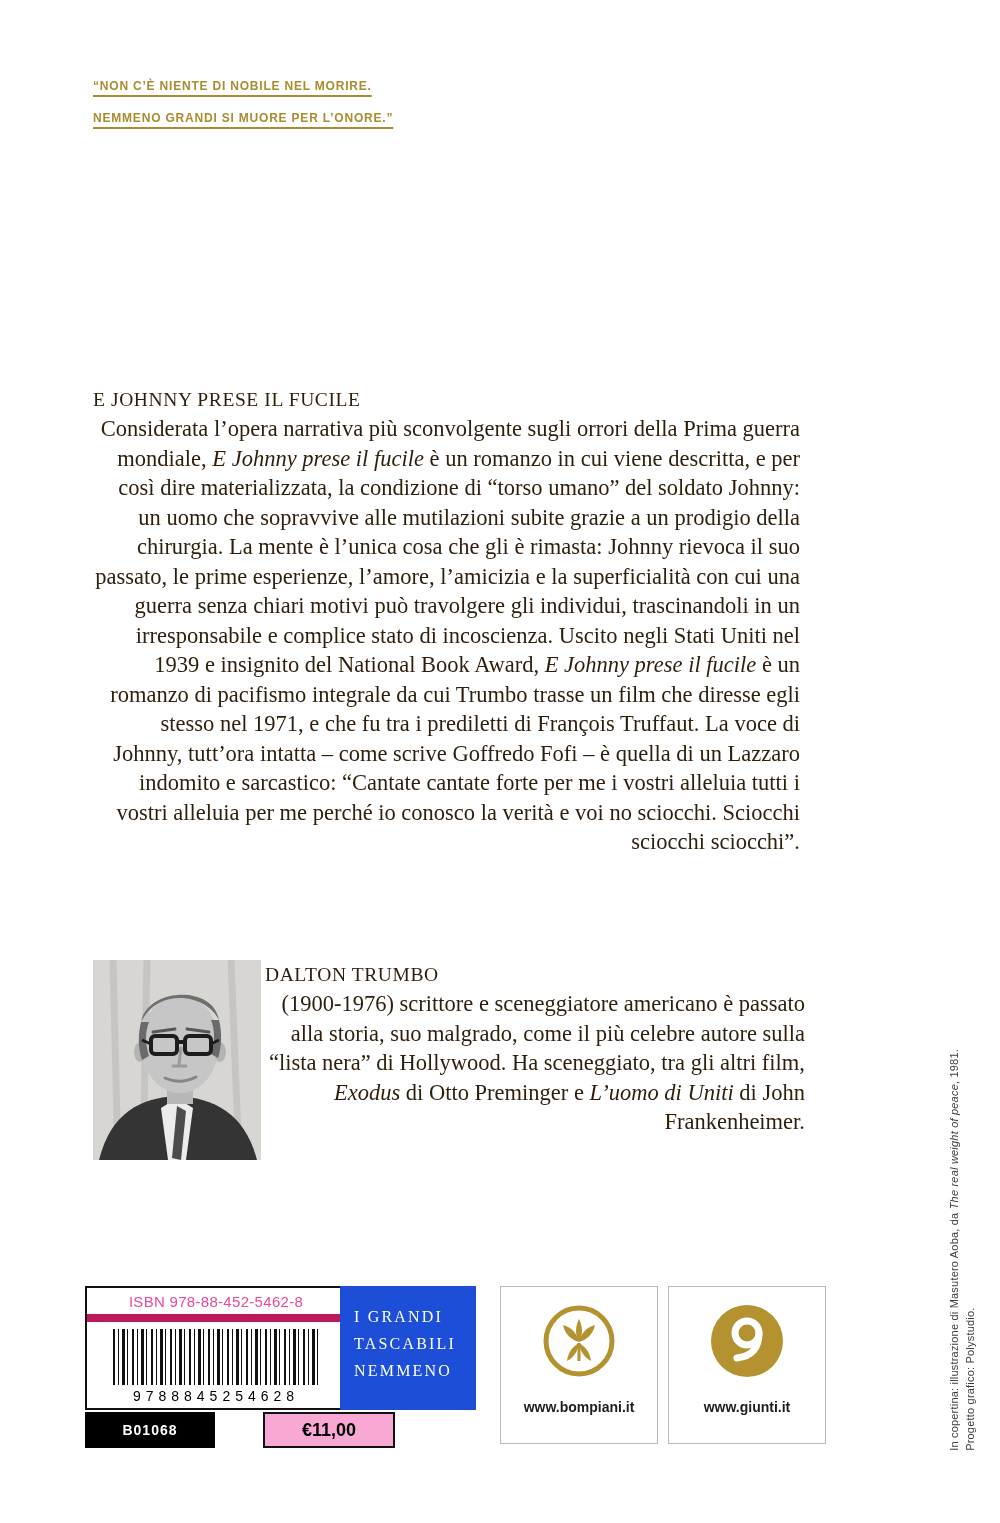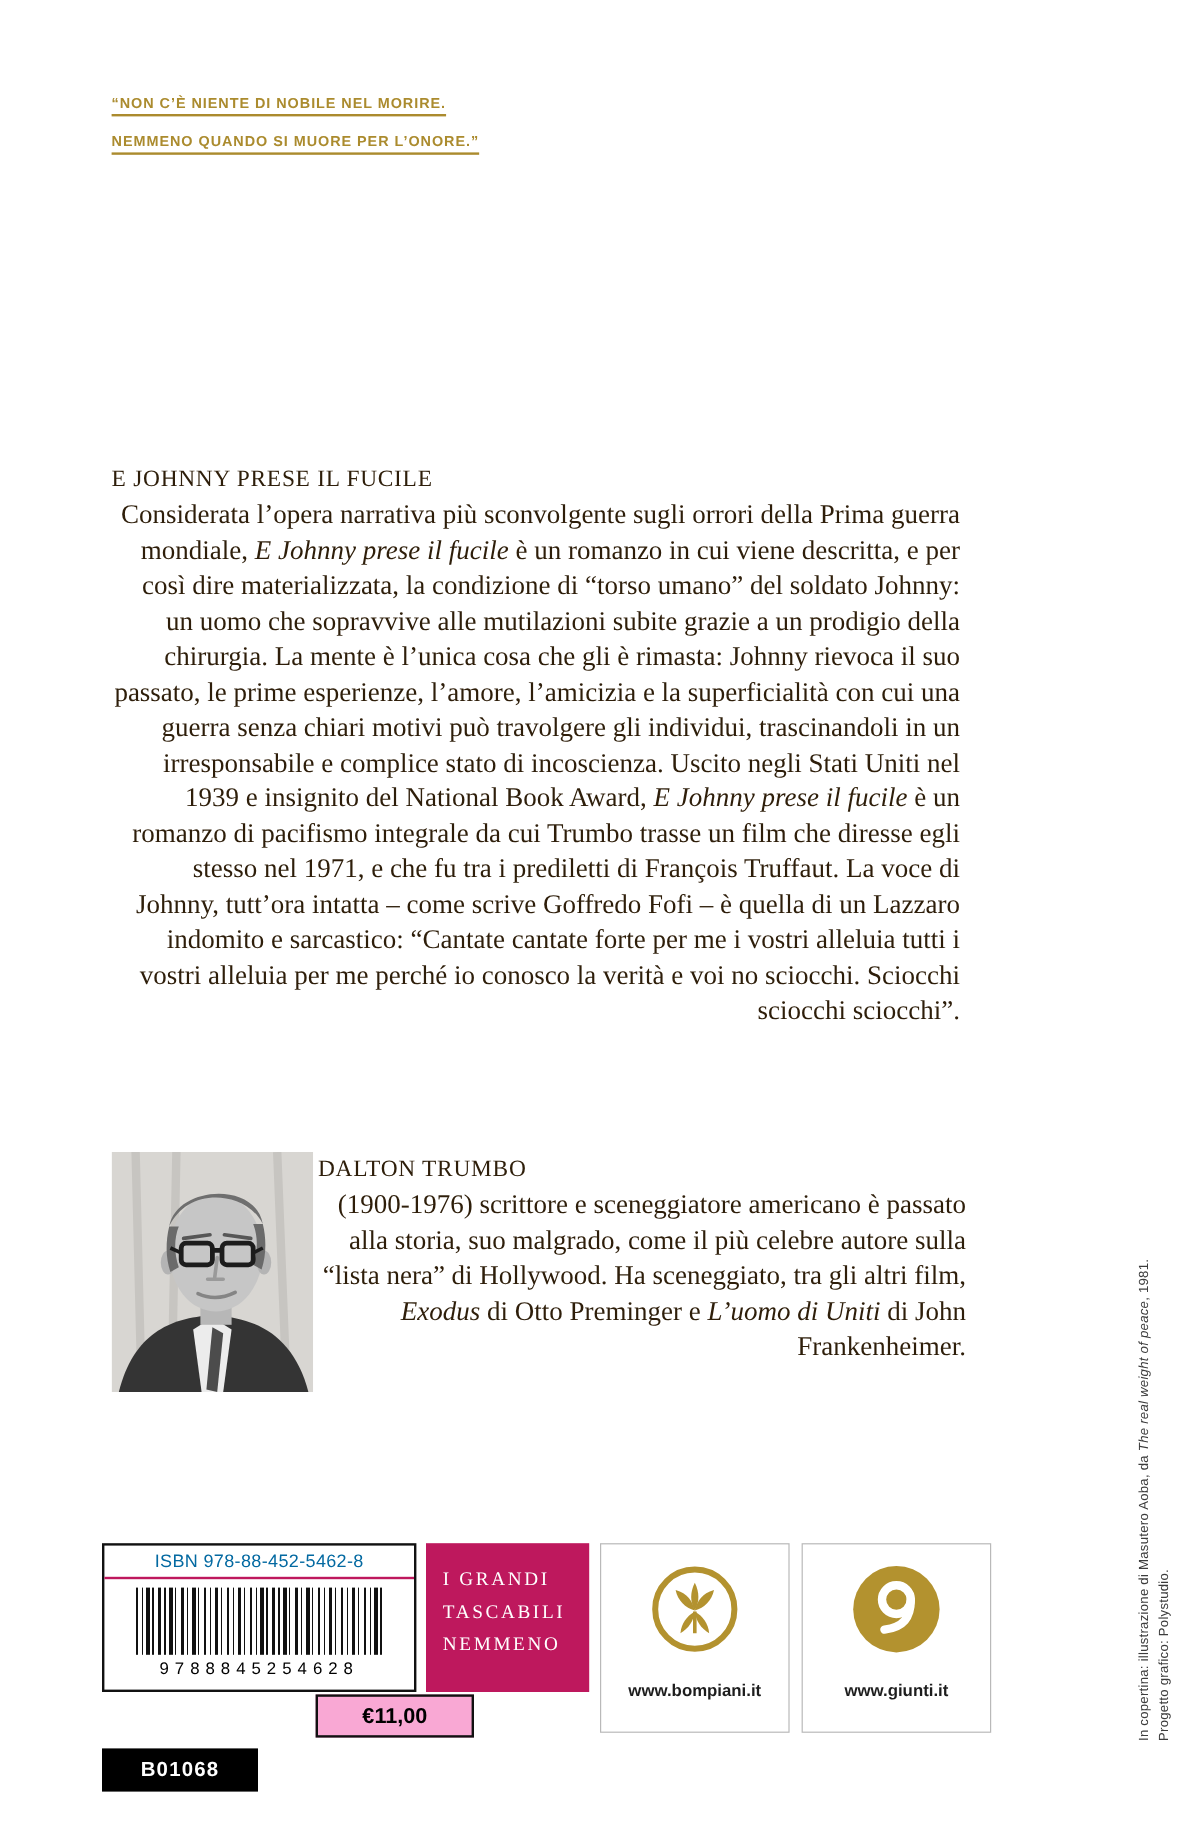--- a/index.html
+++ b/index.html
@@ -27,46 +27,46 @@
   .author-photo svg{display:block;width:168px;height:200px;}
   .author-textcol{flex:1;}
   .author-heading{margin:0;font-weight:400;font-size:19.5px;line-height:29px;letter-spacing:.6px;}
   
   .barcode-box{
     position:absolute;left:85px;top:1286px;width:262px;height:124px;
     border:2px solid #111;box-sizing:border-box;text-align:center;background:#fff;
   }
   .isbn-label{
     font-family:"Liberation Sans",sans-serif;font-size:15px;line-height:23px;
-    letter-spacing:.3px;color:#0369a1;border-bottom:2px solid #be185d;margin:0;padding:2px 0 1px;
+    letter-spacing:.3px;color:#ec4899;border-bottom:8px solid #be185d;margin:0;padding:2px 0 1px;
   }
   .barcode-bars{
     width:206px;height:56px;margin:7px auto 3px;
     background:repeating-linear-gradient(90deg,
       #111 0 2px,#fff 2px 5px,
       #111 5px 6px,#fff 6px 9px,
       #111 9px 12px,#fff 12px 14px,
       #111 14px 15px,#fff 15px 19px);
   }
   .barcode-digits{
     font-family:"Liberation Sans",sans-serif;font-size:14px;letter-spacing:5px;color:#000;
   }
   .code-badge{
     position:absolute;left:85px;top:1412px;width:130px;height:36px;
     background:#000;color:#fff;text-align:center;box-sizing:border-box;
-    font-family:"Liberation Sans",sans-serif;font-weight:700;font-size:17px;line-height:36px;letter-spacing:1px;margin-top:45px;
+    font-family:"Liberation Sans",sans-serif;font-weight:700;font-size:14px;line-height:36px;letter-spacing:1px;
   }
   .price-badge{
     position:absolute;left:215px;top:1412px;width:132px;height:36px;
     border:2px solid #111;background:#f9a8d4;color:#000;text-align:center;box-sizing:border-box;
     font-family:"Liberation Sans",sans-serif;font-weight:700;font-size:18px;line-height:32px;margin-left:48px;
   }
   .imprint-box{
-    position:absolute;left:355px;top:1286px;width:136px;height:124px;
-    background:#be185d;color:#fff;box-sizing:border-box;padding:17px 0 0 14px;
+    position:absolute;left:340px;top:1286px;width:136px;height:124px;
+    background:#1d4ed8;color:#fff;box-sizing:border-box;padding:17px 0 0 14px;
     font-family:"Liberation Serif",serif;font-size:16px;line-height:27px;letter-spacing:2.2px;
   }
   .logo-box{
     position:absolute;top:1286px;width:158px;height:158px;
     border:1px solid #b9b9b9;box-sizing:border-box;background:#fff;text-align:center;
   }
   .logo-box.bompiani{left:500px;}
   .logo-box.giunti{left:668px;}
   .logo-box svg{display:inline-block;margin-top:16px;}
   .logo-url{
@@ -80,21 +80,21 @@
     color:#3c3c3c;letter-spacing:.2px;white-space:nowrap;
   }
 </style>
 </head>
 <body>
 
 <div class="cover">
 
   <div class="quote">
     <span class="quote-line">“NON C’È NIENTE DI NOBILE NEL MORIRE.</span>
-    <span class="quote-line">NEMMENO QUANDO SI MUORE PER L’ONORE.”</span>
+    <span class="quote-line">NEMMENO GRANDI SI MUORE PER L’ONORE.”</span>
   </div>
 
   <div class="synopsis">
     <h2 class="synopsis-heading">E JOHNNY PRESE IL FUCILE</h2>
     <p class="body-text"><span>Considerata l’opera narrativa più sconvolgente sugli orrori della Prima guerra mondiale, </span><span style="font-style: italic;">E Johnny prese il fucile</span><span> è un romanzo in cui viene descritta, e per così dire materializzata, la condizione di “torso umano” del soldato Johnny: un uomo che sopravvive alle mutilazioni subite grazie a un prodigio della chirurgia. La mente è l’unica cosa che gli è rimasta: Johnny rievoca il suo passato, le prime esperienze, l’amore, l’amicizia e la superficialità con cui una guerra senza chiari motivi può travolgere gli individui, trascinandoli in un irresponsabile e complice stato di incoscienza. Uscito negli Stati Uniti nel 1939 e insignito del National Book Award, </span><span style="font-style: italic;">E Johnny prese il fucile</span><span> è un romanzo di pacifismo integrale da cui Trumbo trasse un film che diresse egli stesso nel 1971, e che fu tra i prediletti di François Truffaut. La voce di Johnny, tutt’ora intatta – come scrive Goffredo Fofi – è quella di un Lazzaro indomito e sarcastico: “Cantate cantate forte per me i vostri alleluia tutti i vostri alleluia per me perché io conosco la verità e voi no sciocchi. Sciocchi sciocchi sciocchi”.</span></p>
   </div>
 
   <div class="author">
     <div class="author-photo">
 

